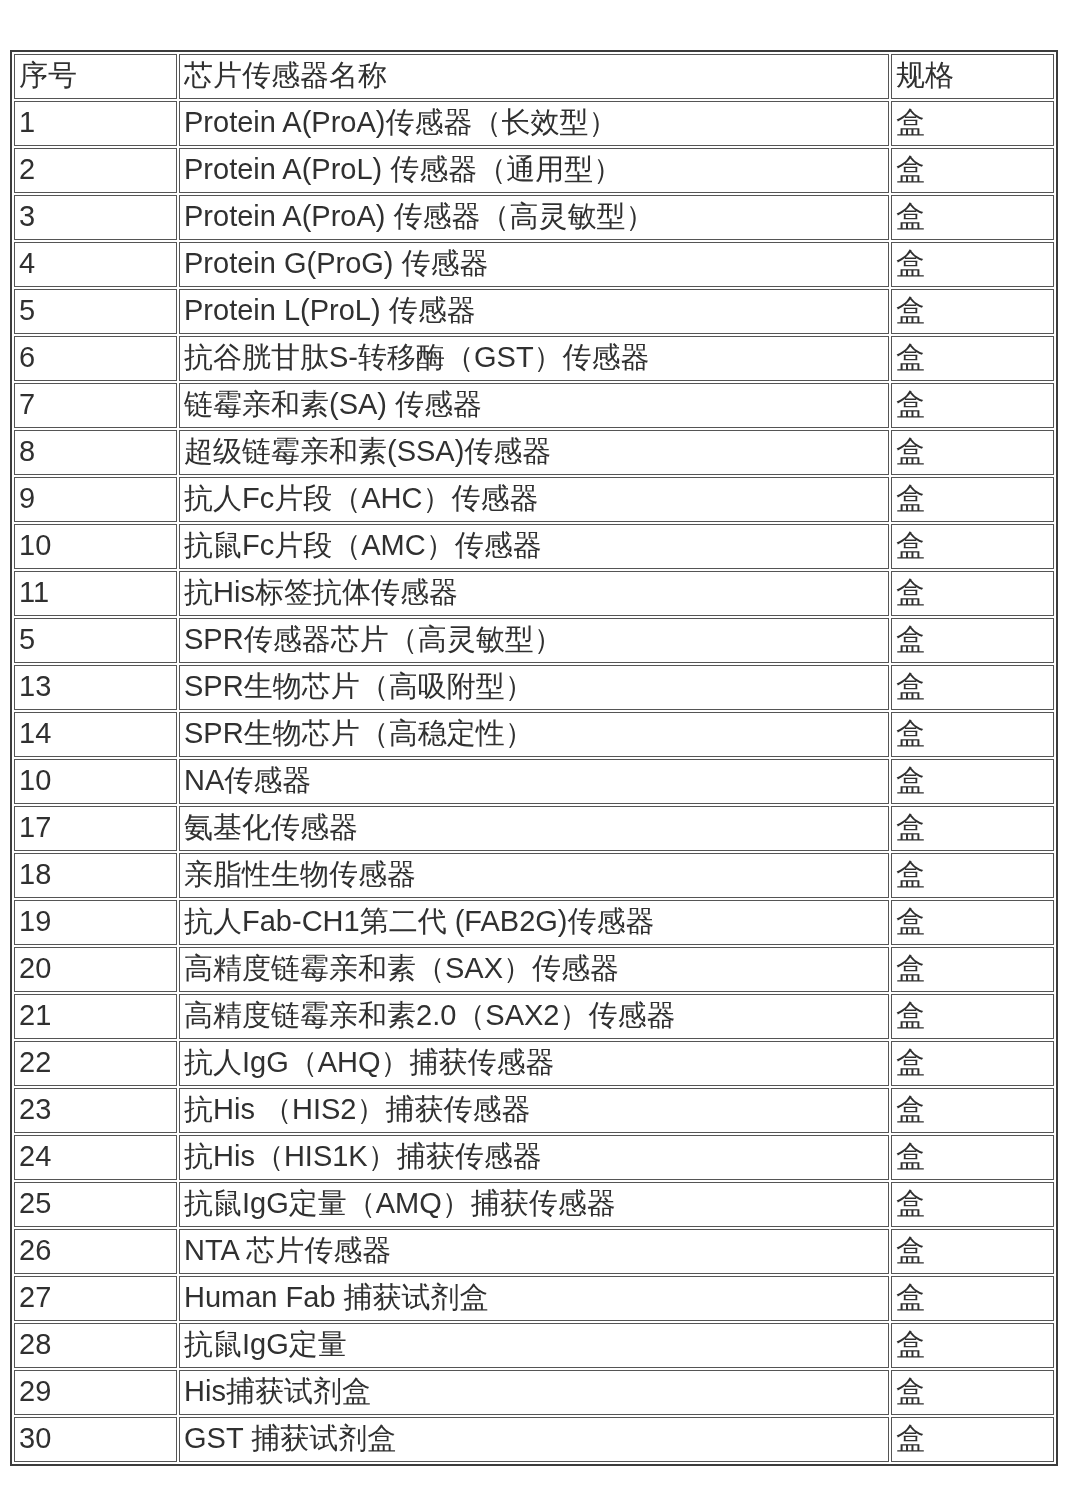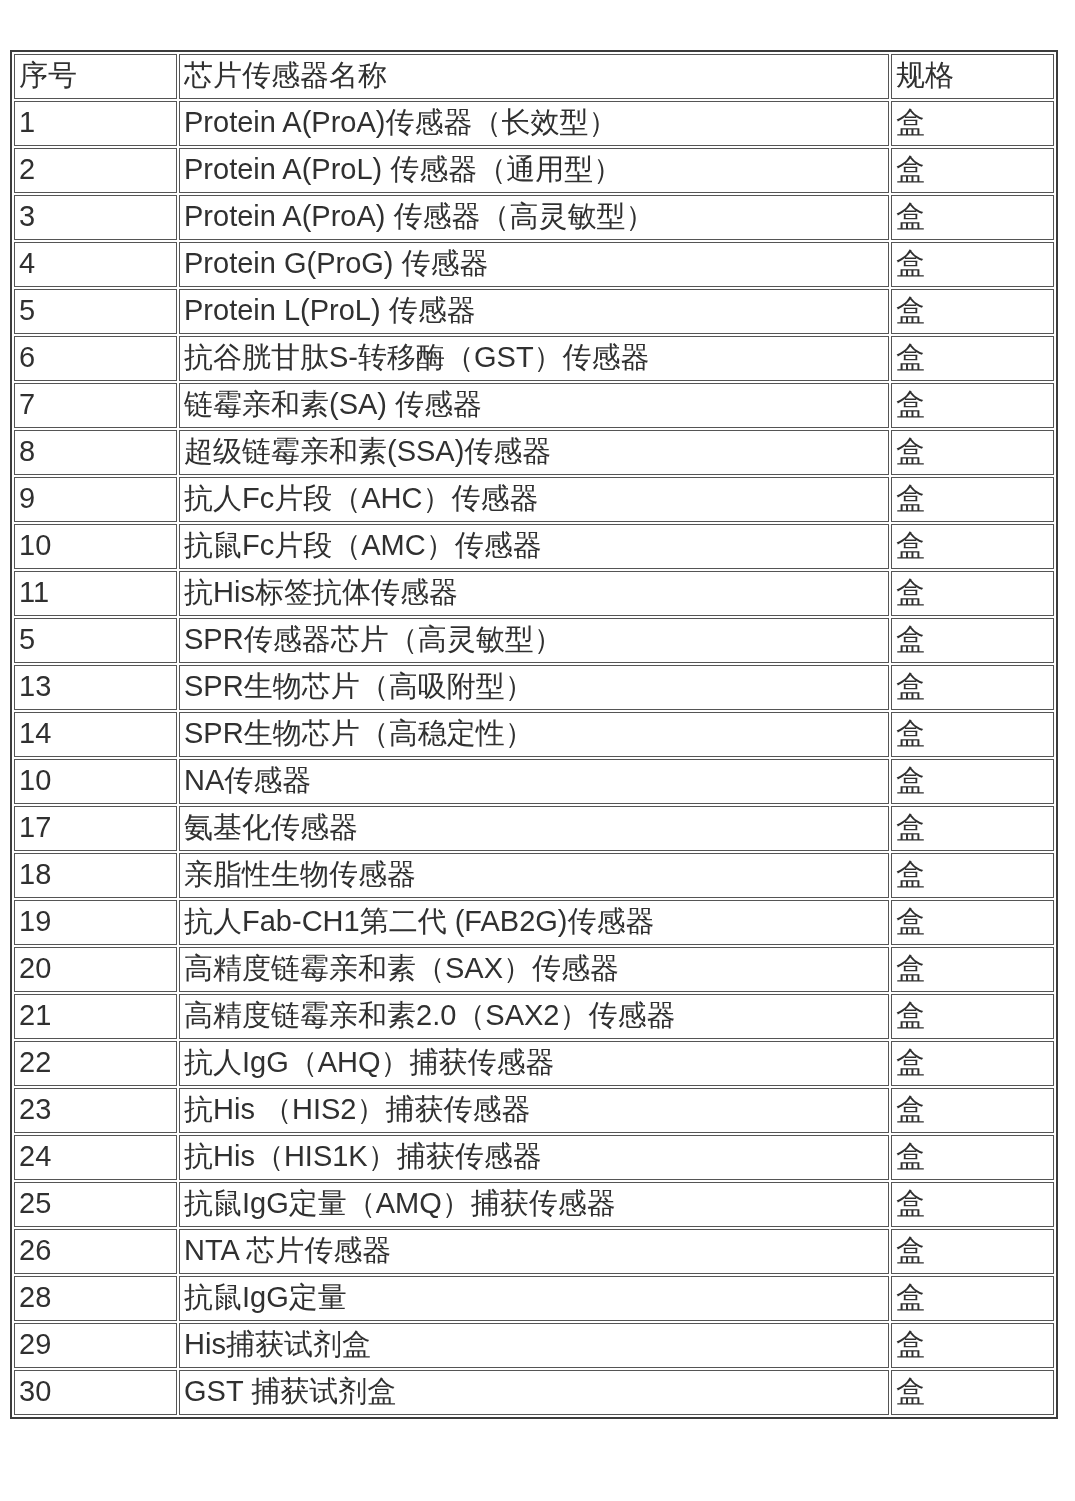--- a/index.html
+++ b/index.html
@@ -180,20 +180,25 @@
           <td>25</td>
           <td>抗鼠IgG定量（AMQ）捕获传感器</td>
           <td>盒</td>
         </tr>
         <tr>
           <td>26</td>
           <td>NTA 芯片传感器</td>
           <td>盒</td>
         </tr>
         <tr>
+          <td>27</td>
+          <td>Human Fab 捕获试剂盒</td>
+          <td>盒</td>
+        </tr>
+        <tr>
           <td>28</td>
           <td>抗鼠IgG定量</td>
           <td>盒</td>
         </tr>
         <tr>
           <td>29</td>
           <td>His捕获试剂盒</td>
           <td>盒</td>
         </tr>
         <tr>

